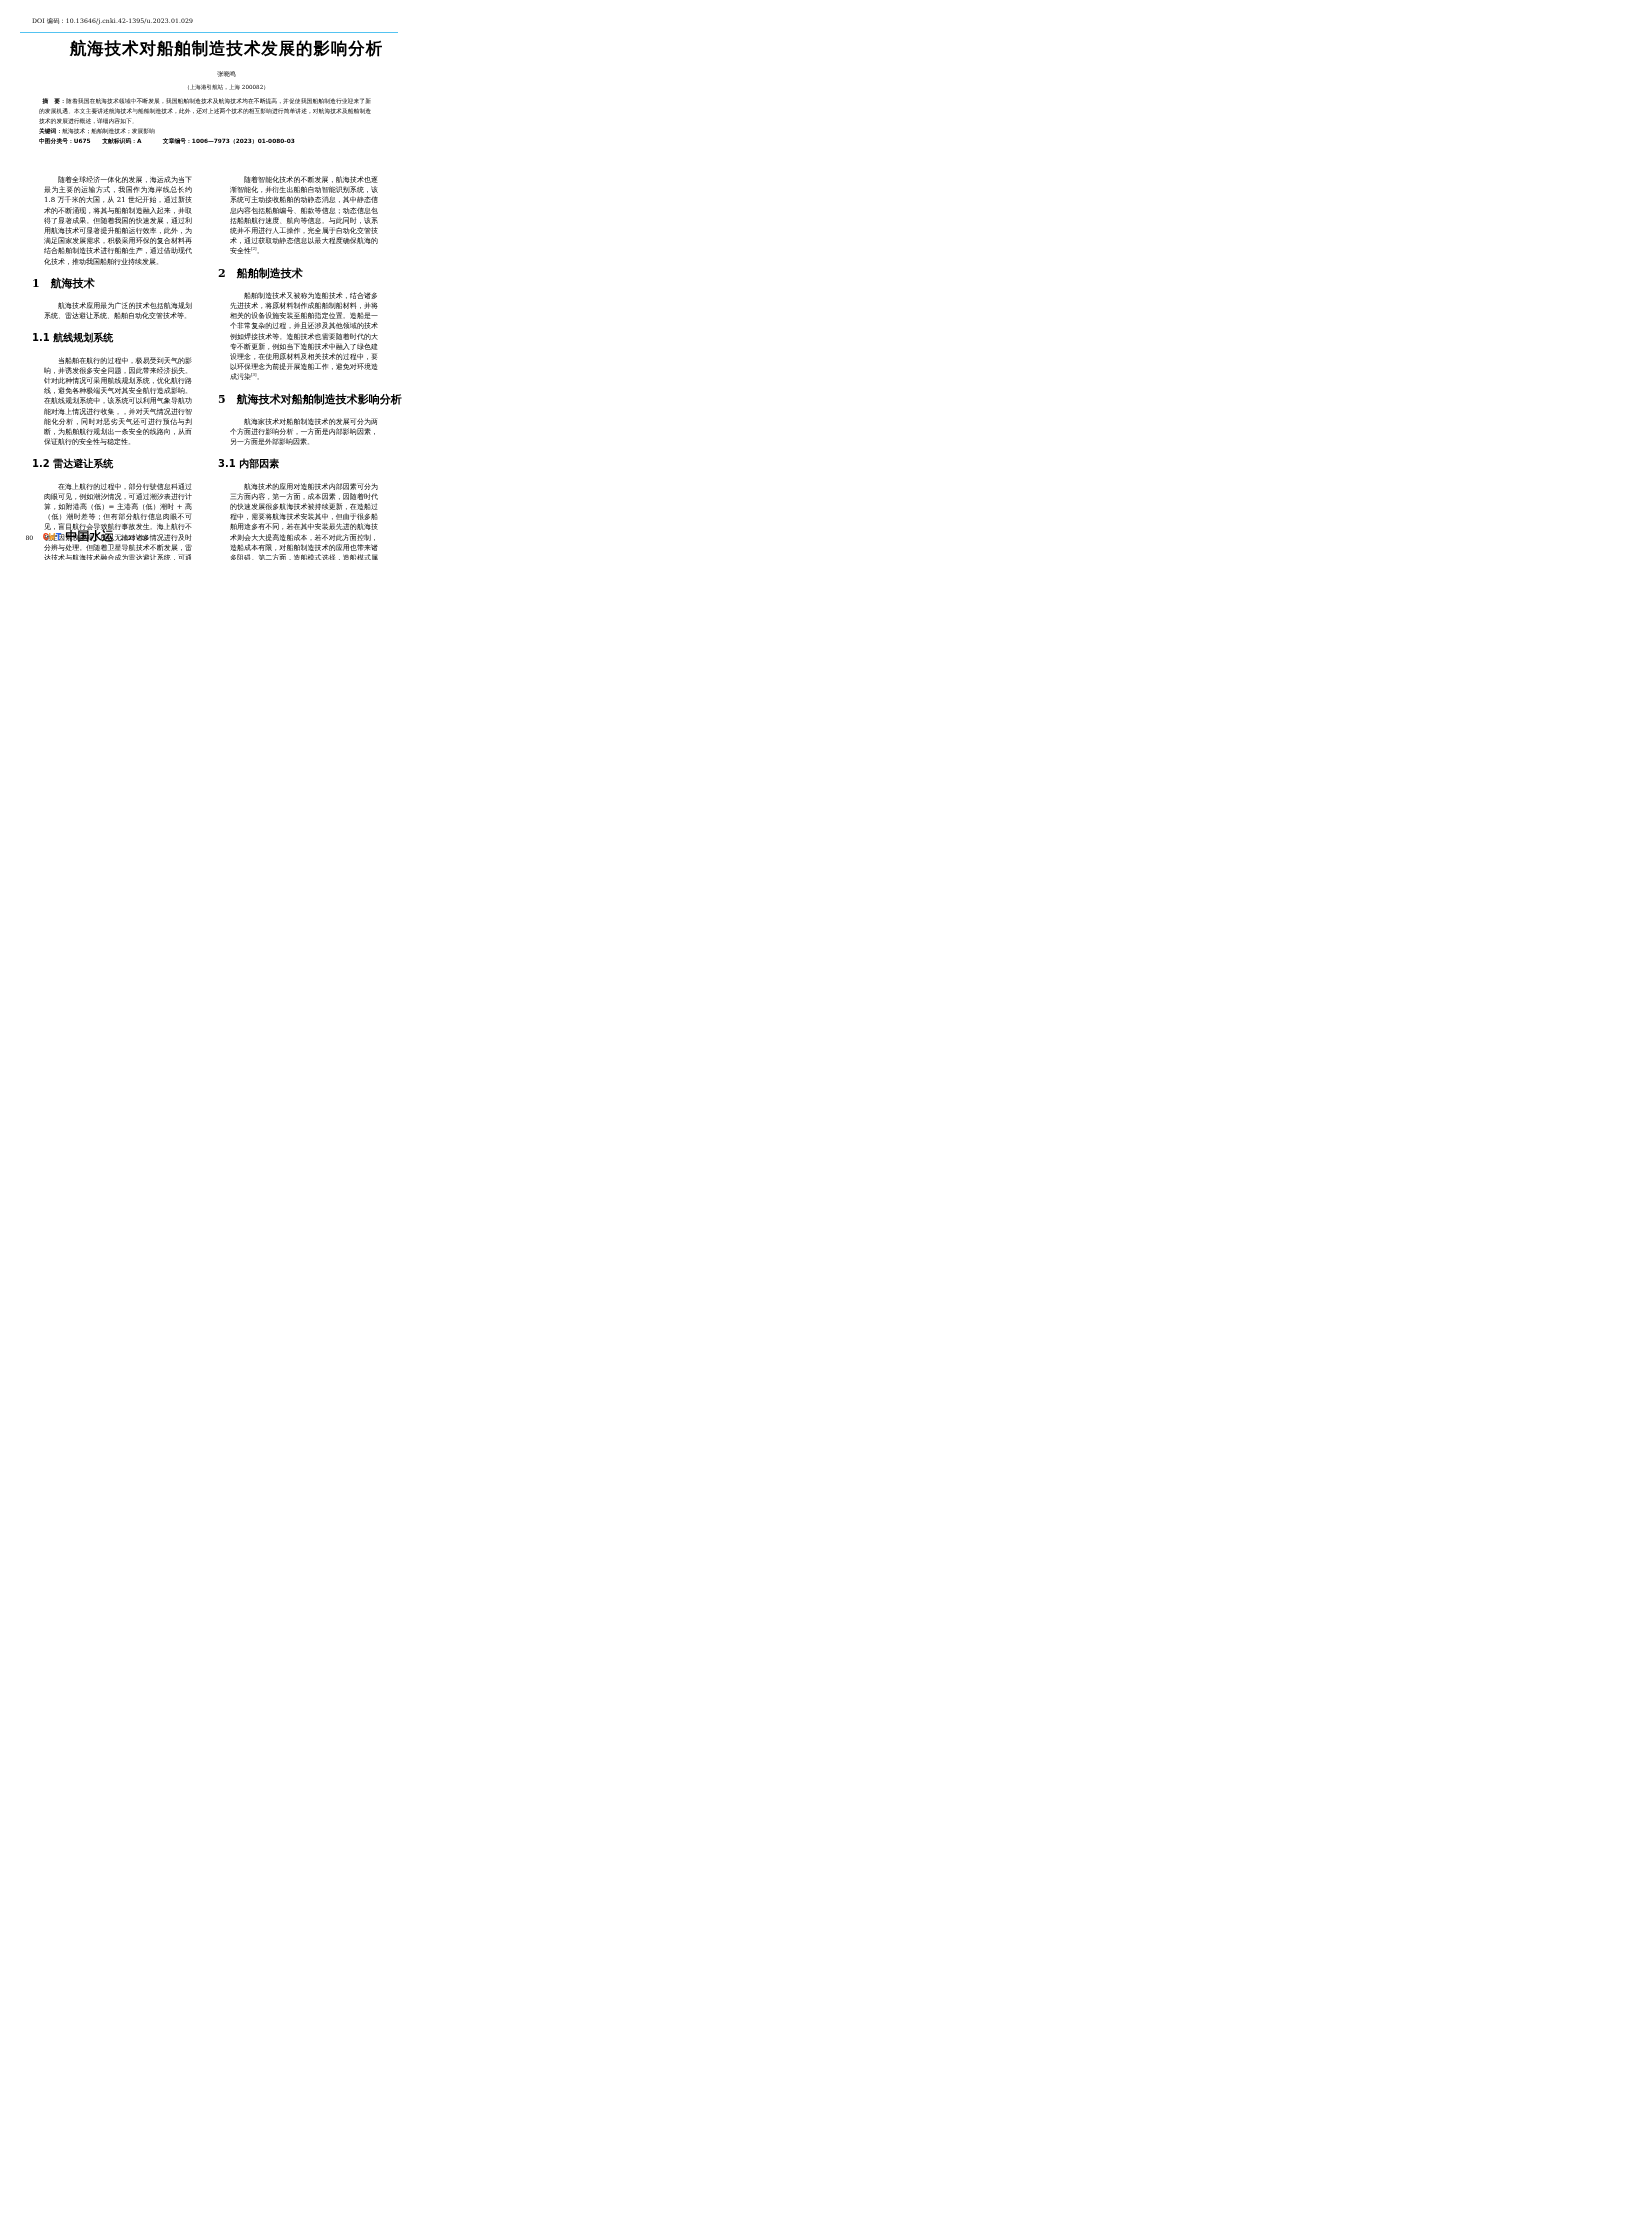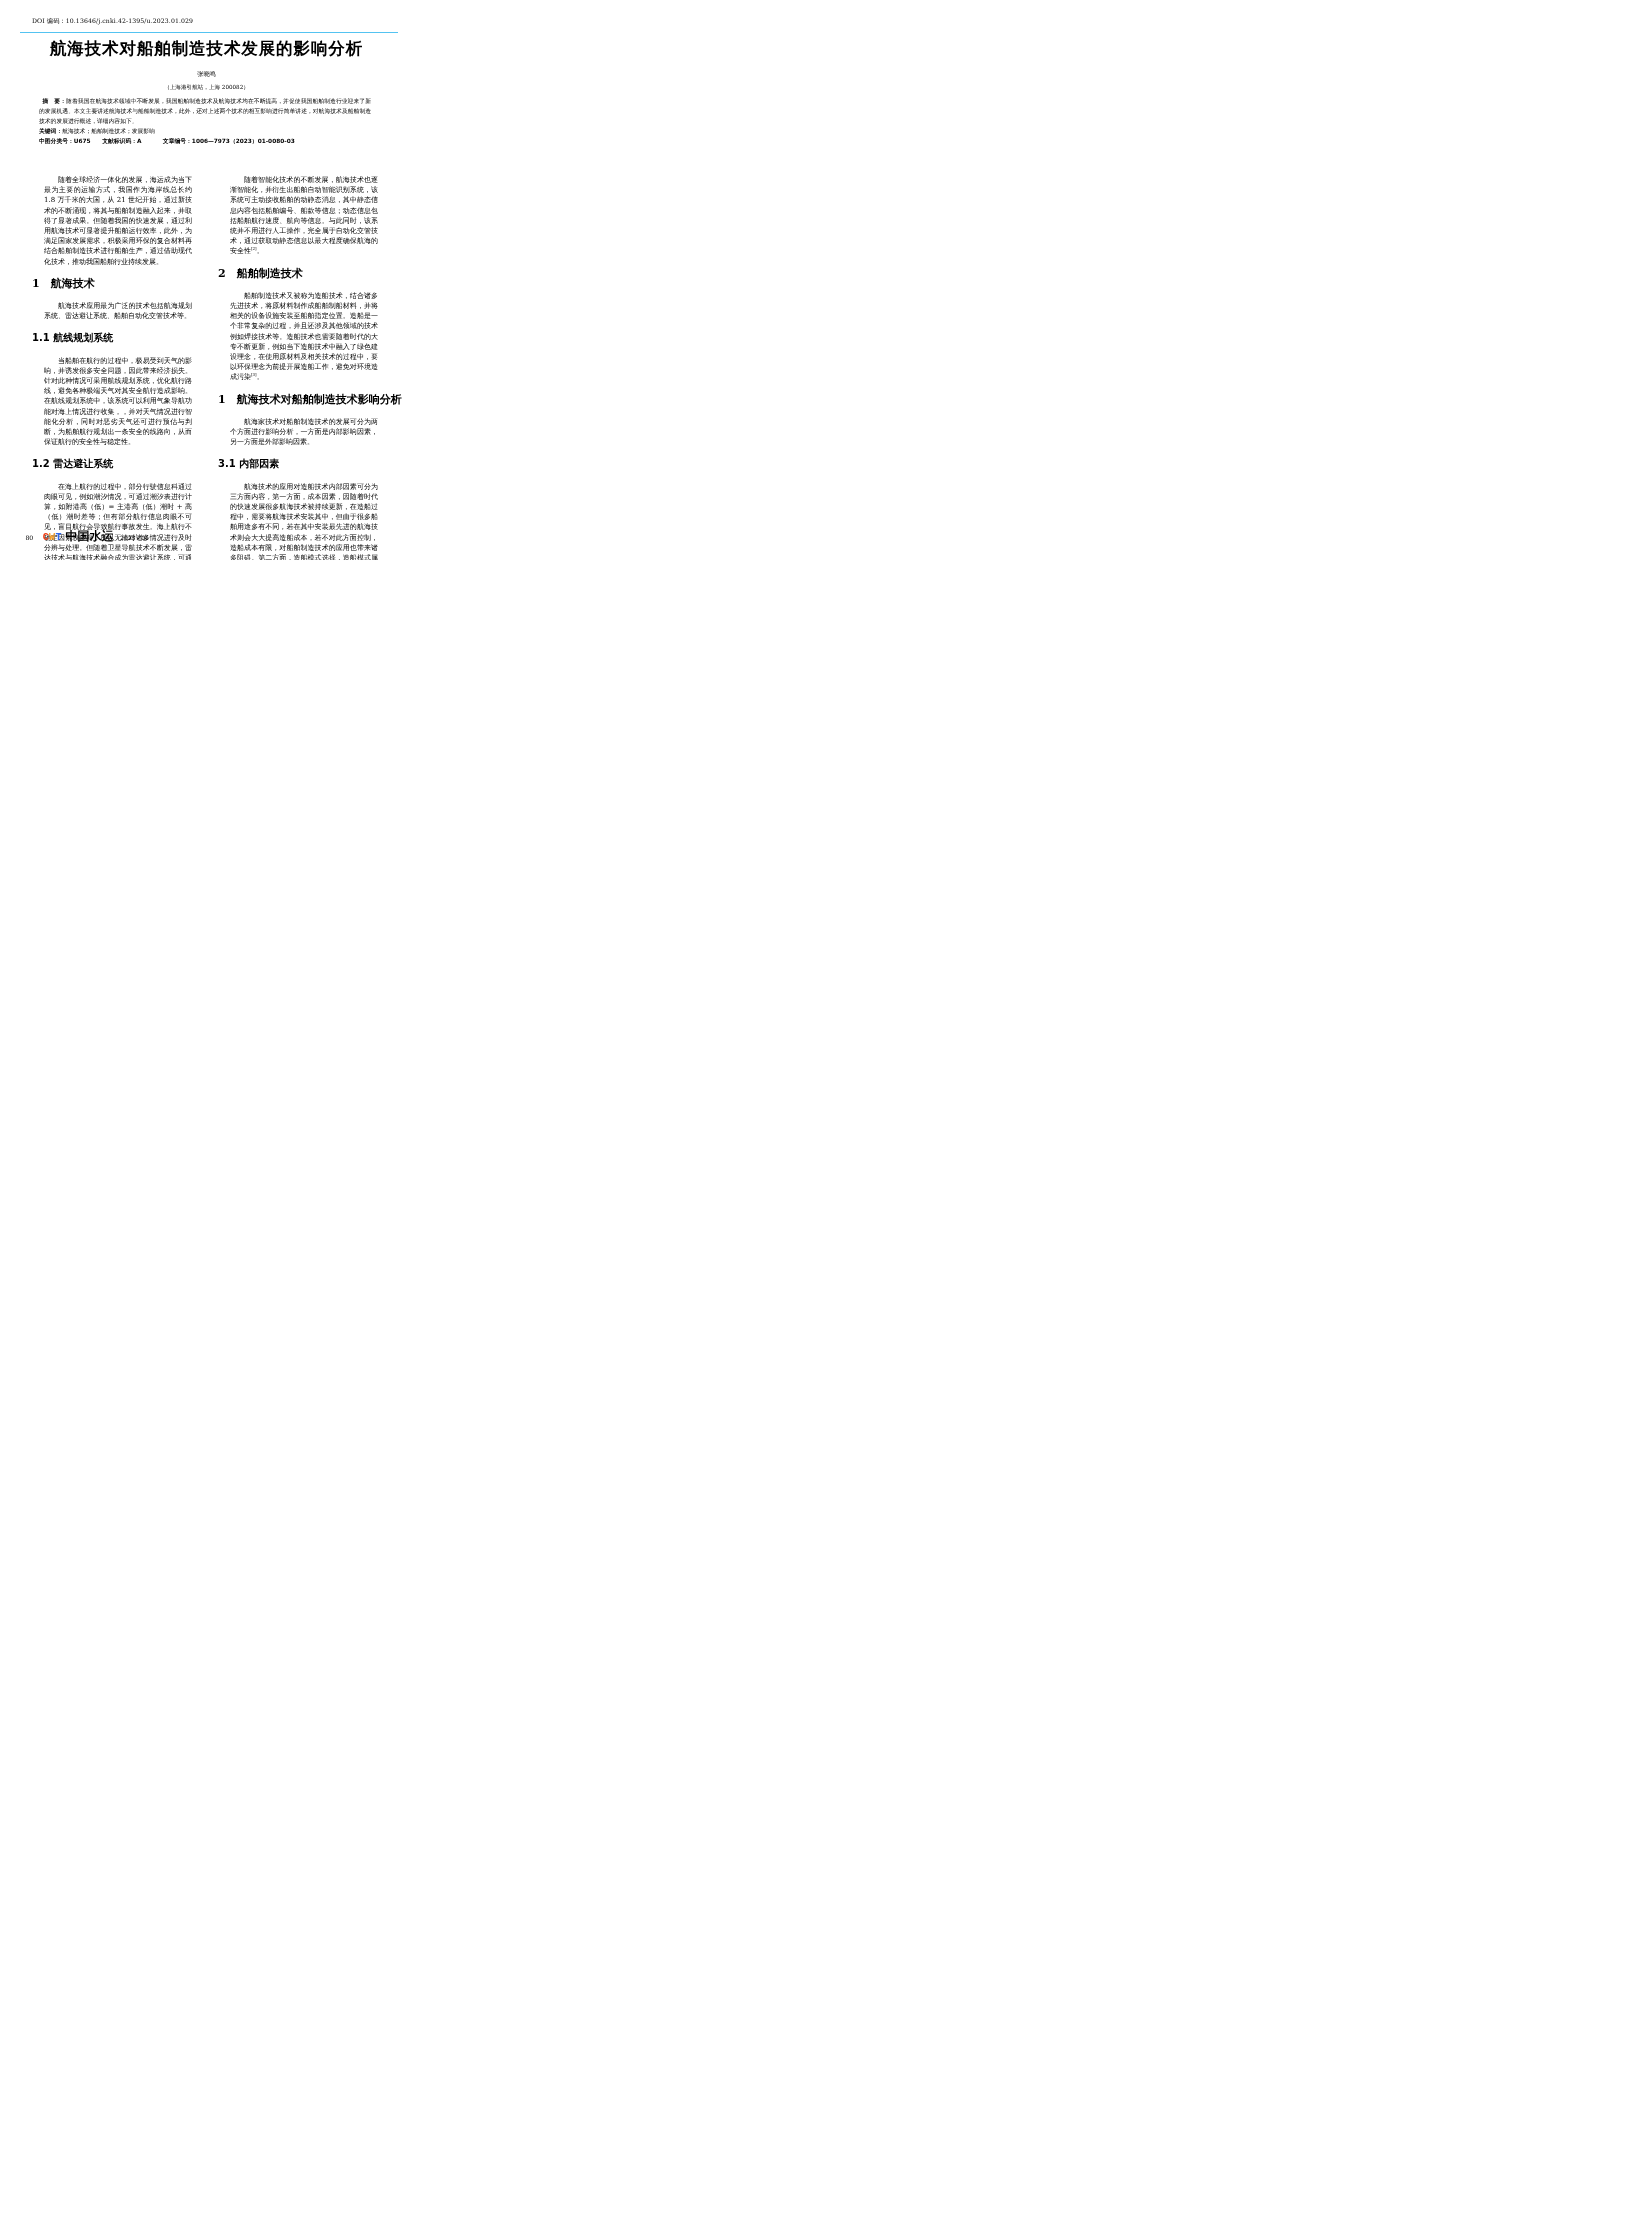--- a/index.html
+++ b/index.html
@@ -3,20 +3,21 @@
 <meta charset="utf-8">
 <style>
   html,body{margin:0;padding:0;background:#ffffff;}
   .page{
     position:relative;
     width:413px;height:560px;
     background:#ffffff;
     font-family:"DejaVu Serif","Liberation Serif",serif;
     color:#000;
     overflow:hidden;
+    padding-left:40px;
   }
   .doi-line{
     position:absolute;left:32px;top:17px;
     font-size:6.2px;letter-spacing:0.1px;white-space:nowrap;
   }
   .divider{
     position:absolute;left:20px;top:32px;width:378px;height:1.3px;
     background:#54c3f1;
   }
   .paper-title{
@@ -110,21 +111,21 @@
       <div class="p">当船舶在航行的过程中，极易受到天气的影响，并诱发很多安全问题，因此带来经济损失。针对此种情况可采用航线规划系统，优化航行路线，避免各种极端天气对其安全航行造成影响。在航线规划系统中，该系统可以利用气象导航功能对海上情况进行收集，，并对天气情况进行智能化分析，同时对恶劣天气还可进行预估与判断，为船舶航行规划出一条安全的线路向，从而保证航行的安全性与稳定性。</div>
       <div class="h2">1.2 雷达避让系统</div>
       <div class="p">在海上航行的过程中，部分行驶信息科通过肉眼可见，例如潮汐情况，可通过潮汐表进行计算，如附港高（低）= 主港高（低）潮时 + 高（低）潮时差等；但有部分航行信息肉眼不可见，盲目航行会导致航行事故发生。海上航行不确定因素较多向，所以无法对诸多情况进行及时分辨与处理。但随着卫星导航技术不断发展，雷达技术与航海技术融合成为雷达避让系统，可通过雷达定位了解一定范围内船舶、暗礁等信息，并为航行安全提供保障。雷达避让系统的应用将航行中的行驶阻碍问题可以深入明确，也方便相关技术人员对各种情况采取相应的解决措施<sup>[1]</sup>。</div>
       <div class="h2">1.3 船舶自动化交管技术</div>
     </div>
 
   <div class="col col-right">
       <div class="p">随着智能化技术的不断发展，航海技术也逐渐智能化，并衍生出船舶自动智能识别系统，该系统可主动接收船舶的动静态消息，其中静态信息内容包括船舶编号、船款等信息；动态信息包括船舶航行速度、航向等信息。与此同时，该系统并不用进行人工操作，完全属于自动化交管技术，通过获取动静态信息以最大程度确保航海的安全性<sup>[2]</sup>。</div>
       <div class="h1">2　船舶制造技术</div>
       <div class="p">船舶制造技术又被称为造船技术，结合诸多先进技术，将原材料制作成船舶制船材料，并将相关的设备设施安装至船舶指定位置。造船是一个非常复杂的过程，并且还涉及其他领域的技术例如焊接技术等。造船技术也需要随着时代的大专不断更新，例如当下造船技术中融入了绿色建设理念，在使用原材料及相关技术的过程中，要以环保理念为前提开展造船工作，避免对环境造成污染<sup>[3]</sup>。</div>
-      <div class="h1">1　航海技术对船舶制造技术影响分析</div>
+      <div class="h1">5　航海技术对船舶制造技术影响分析</div>
       <div class="p">航海家技术对船舶制造技术的发展可分为两个方面进行影响分析，一方面是内部影响因素，另一方面是外部影响因素。</div>
       <div class="h2">3.1 内部因素</div>
       <div class="p">航海技术的应用对造船技术内部因素可分为三方面内容，第一方面，成本因素，因随着时代的快速发展很多航海技术被持续更新，在造船过程中，需要将航海技术安装其中，但由于很多船舶用途多有不同，若在其中安装最先进的航海技术则会大大提高造船成本，若不对此方面控制，造船成本有限，对船舶制造技术的应用也带来诸多阻碍。第二方面，造船模式选择，造船模式属于船舶制造技术的一种，造船模式较为固定，主要根据船舶用途而定，而且造船属于一个动态过程，其中存在很多不确定性，将航海技术融入其中时，需要对船舶造船模式进行修改，从而提升航海技术的适应性。第三方</div>
     </div>
 
   <div class="footer">
     <span class="page-number">80</span>
     <span class="journal-logo"><span style="color: rgb(238, 58, 16);">C</span><span style="color: rgb(246, 160, 42);">W</span><span style="color: rgb(45, 104, 240);">T</span></span>
     <span class="journal-name">中国水运</span>
     <span class="journal-issue">2023 · 01</span>

